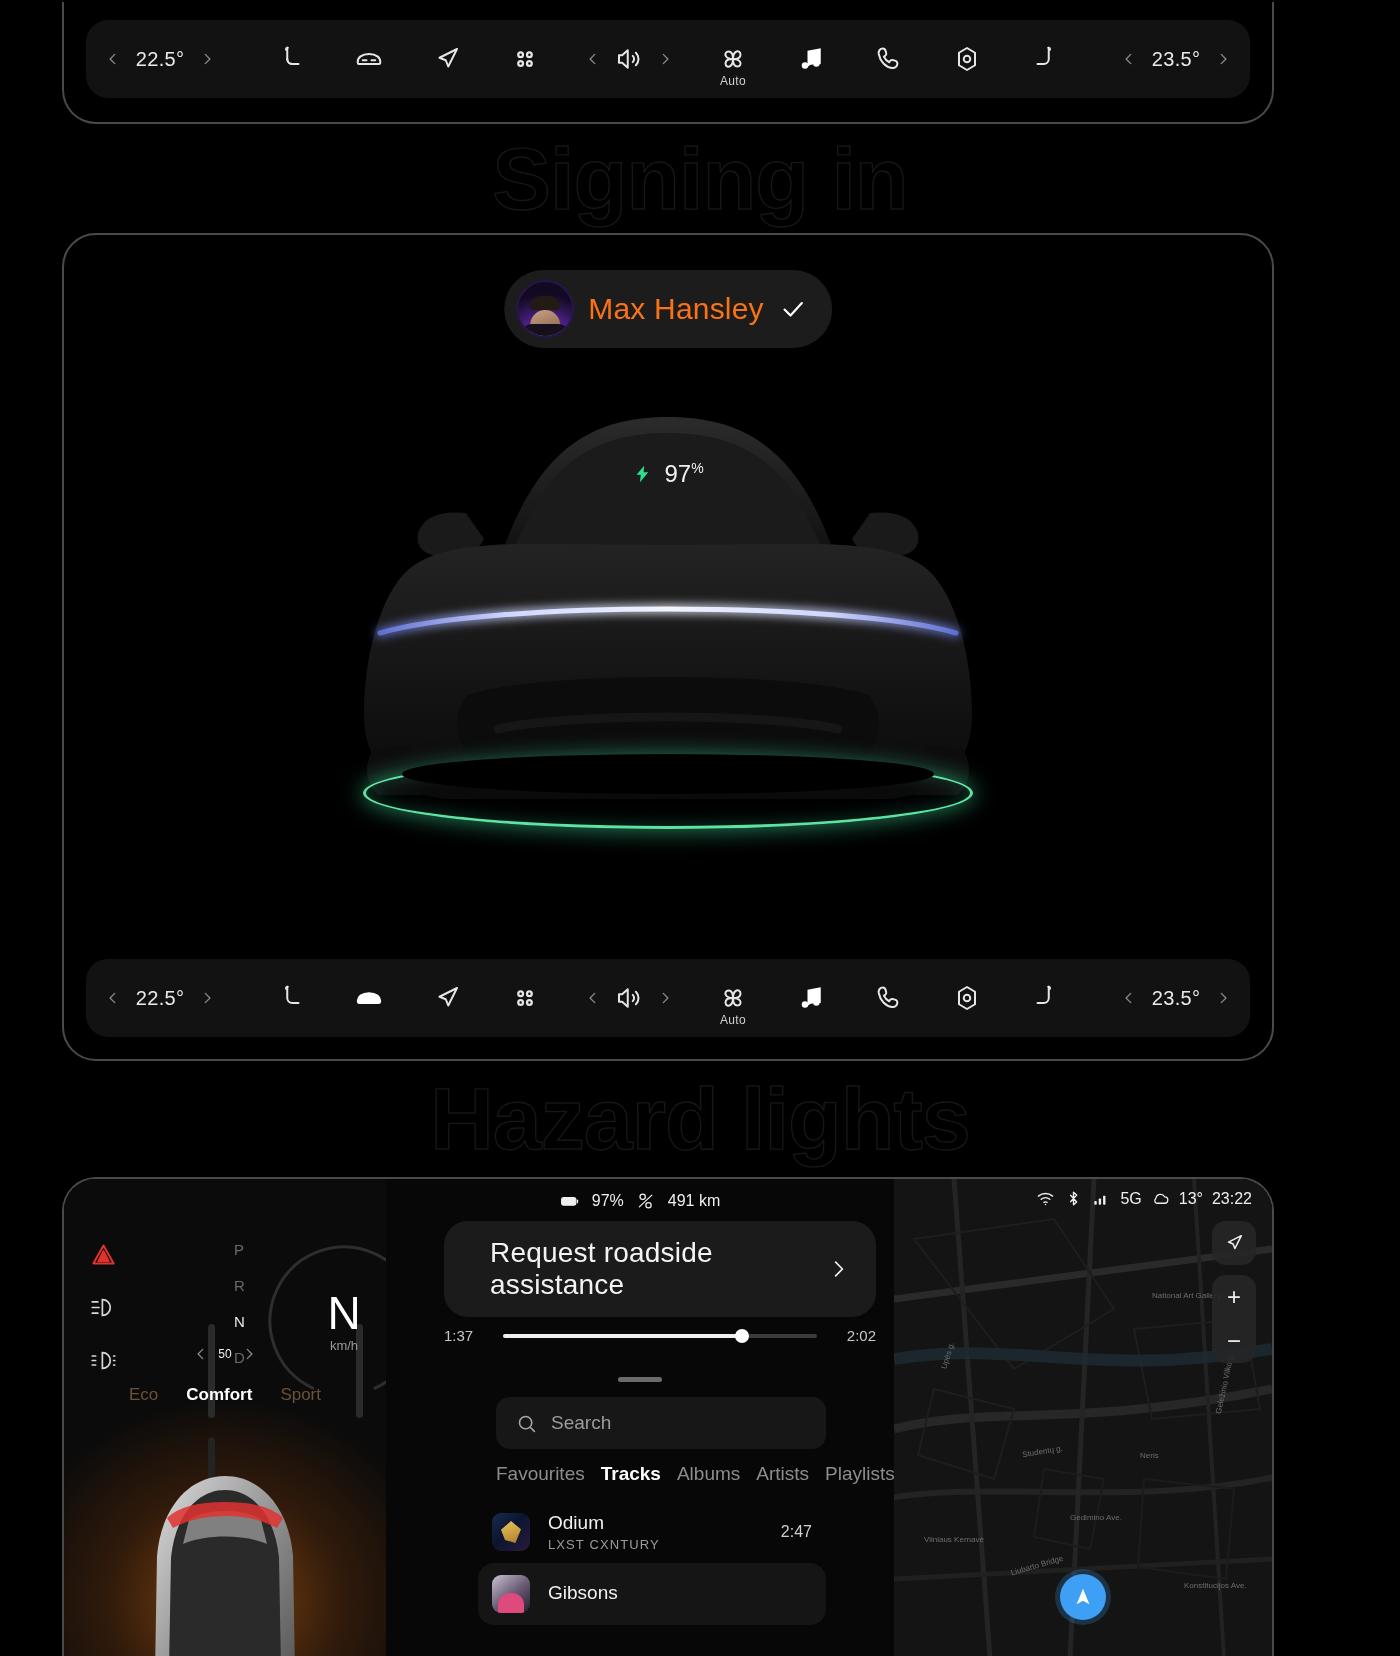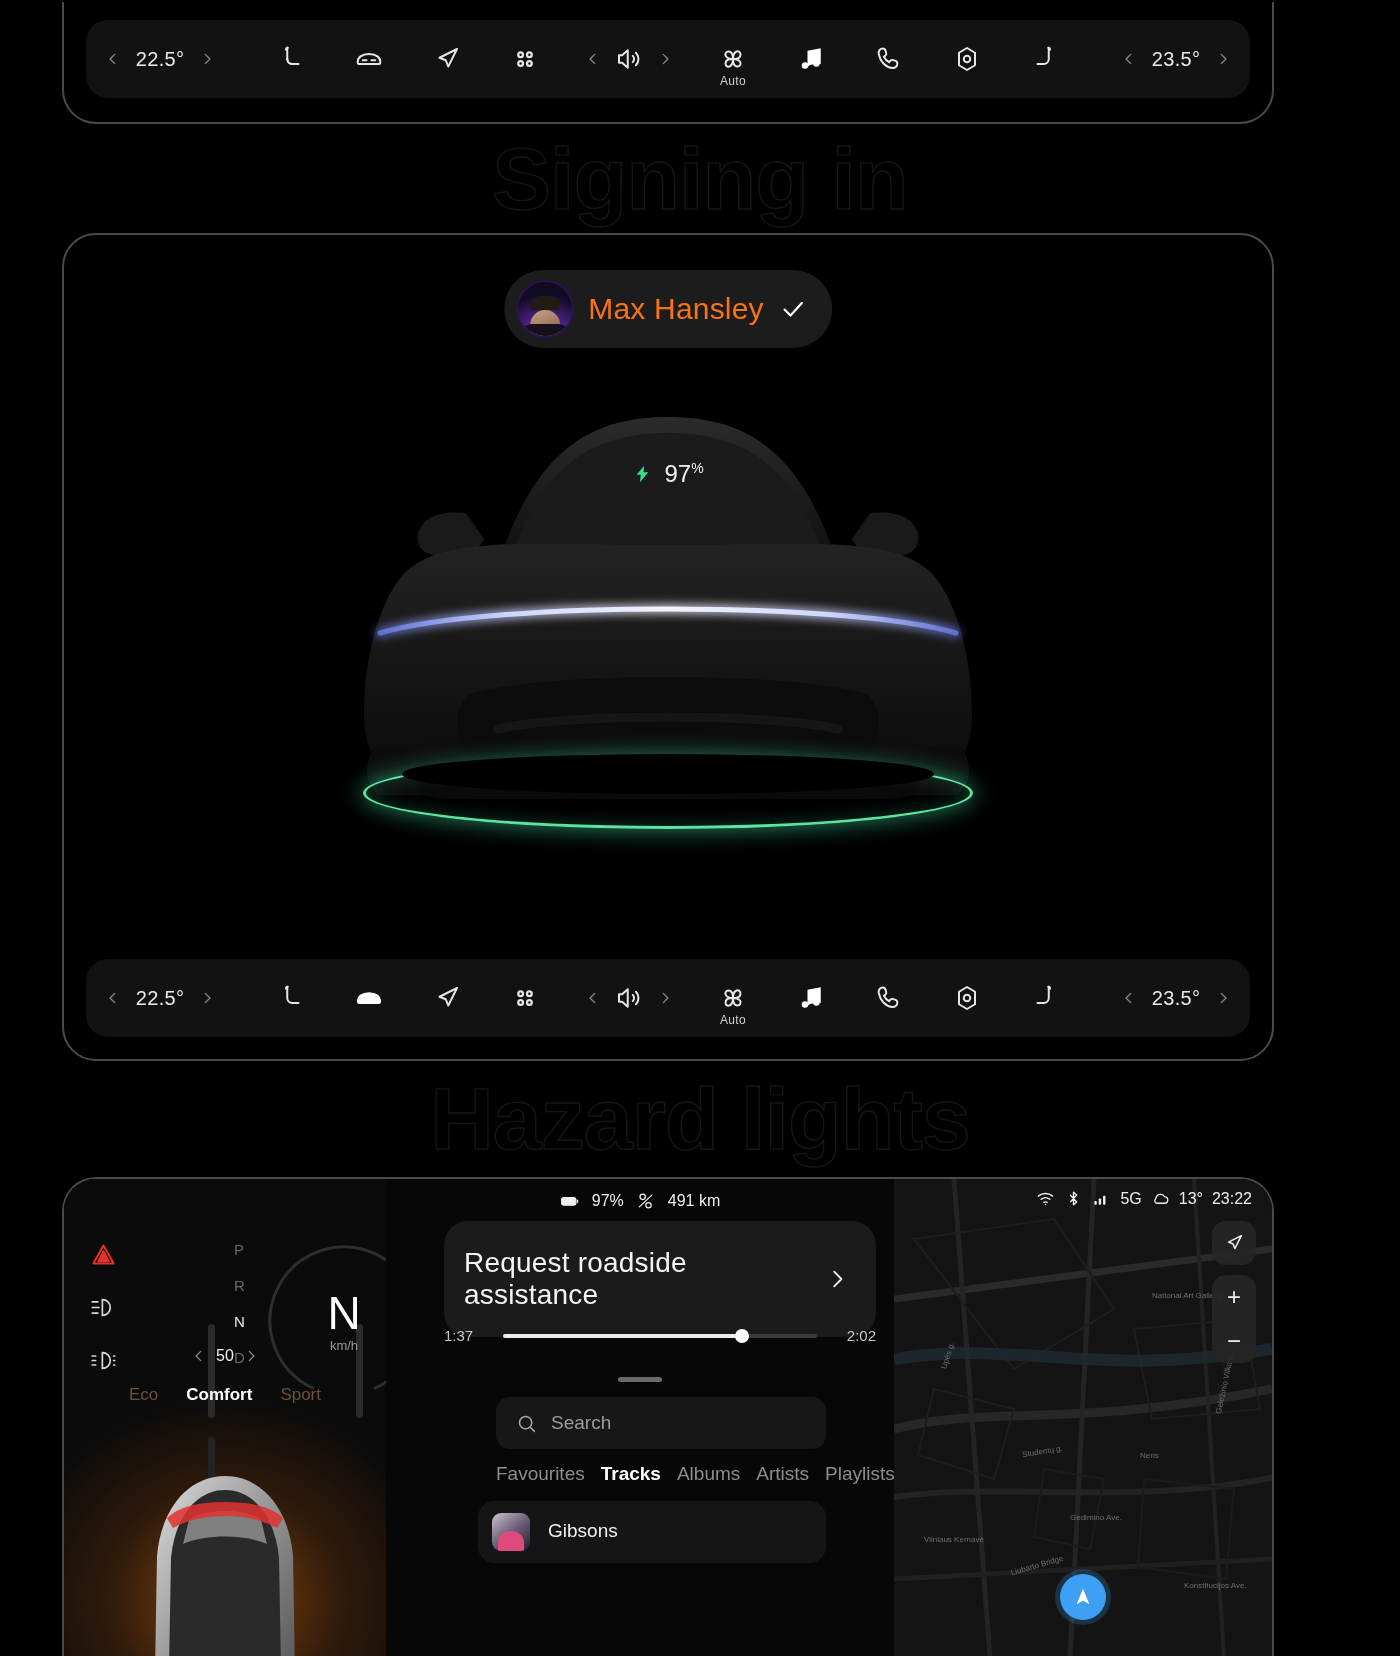--- a/index.html
+++ b/index.html
@@ -152,21 +152,21 @@
   .dial svg { width:168px; height:168px; }
   .dial .gear {
     position:absolute; inset:0; display:flex; flex-direction:column;
     align-items:center; justify-content:center; gap:2px;
   }
   .dial .gear .g { font-size:46px; color:#fff; font-weight:400; line-height:1; }
   .dial .gear .u { font-size:13px; color:#9a9a9a; }
   .cruise {
     position:absolute; left:0; right:0; top:168px;
     display:flex; align-items:center; justify-content:center; gap:10px;
-    color:#ededed; font-size:16px;
+    color:#ededed; font-size:12px;
   }
   .modes {
     position:absolute; left:0; right:0; top:206px;
     display:flex; align-items:center; justify-content:center; gap:28px;
     font-size:17px;
   }
   .modes .m { color:#6d5137; }
   .modes .m.active { color:#fff; font-weight:700; }
   .car-top {
     position:absolute; left:50%; transform:translateX(-50%); bottom:-48px;
@@ -175,24 +175,24 @@
 
   
   .center { position:relative; flex:1; background:#070707; }
   .statusbar-left {
     position:absolute; left:0; right:0; top:12px;
     display:flex; align-items:center; justify-content:center; gap:12px;
     color:#efefef; font-size:16px;
   }
   .statusbar-left svg { width:20px; height:20px; }
   .assist-card {
-    position:absolute; left:58px; right:18px; top:42px; height:116px;
+    position:absolute; left:58px; right:18px; top:42px; height:96px;
     background:#1b1b1b; border-radius:24px;
     display:flex; align-items:center; justify-content:space-between;
-    padding:0 28px 0 20px;
+    padding:0 28px 0 46px;
   }
   .assist-card .t { color:#f3f3f3; font-size:28px; letter-spacing:.2px; }
   .assist-card .arr { width:22px; height:22px; color:#efefef; }
   .progress-row {
     position:absolute; left:58px; right:18px; top:148px;
     display:flex; align-items:center; gap:21px;
   }
   .progress-row .time { color:#c7c7c7; font-size:15px; width:38px; }
   .progress-row .time.r { text-align:right; }
   .track-bar { position:relative; flex:1; height:4px; background:#3b3b3b; border-radius:3px; }
@@ -678,20 +678,28 @@
 
         <div class="tabs">
           <span class="tb">Favourites</span>
           <span class="tb active">Tracks</span>
           <span class="tb">Albums</span>
           <span class="tb">Artists</span>
           <span class="tb">Playlists</span>
         </div>
 
         <div class="tracks">
+          <div class="trow">
+            <div class="art a1"></div>
+            <div class="tmeta">
+              <div class="nm">Odium</div>
+              <div class="ar">LXST CXNTURY</div>
+            </div>
+            <span class="tdur">2:47</span>
+          </div>
           <div class="trow hl">
             <div class="art a2"></div>
             <div class="tmeta">
               <div class="nm">Gibsons</div>
               <div class="ar"></div>
             </div>
             <span class="tdur"></span>
           </div>
         </div>
       </div>

